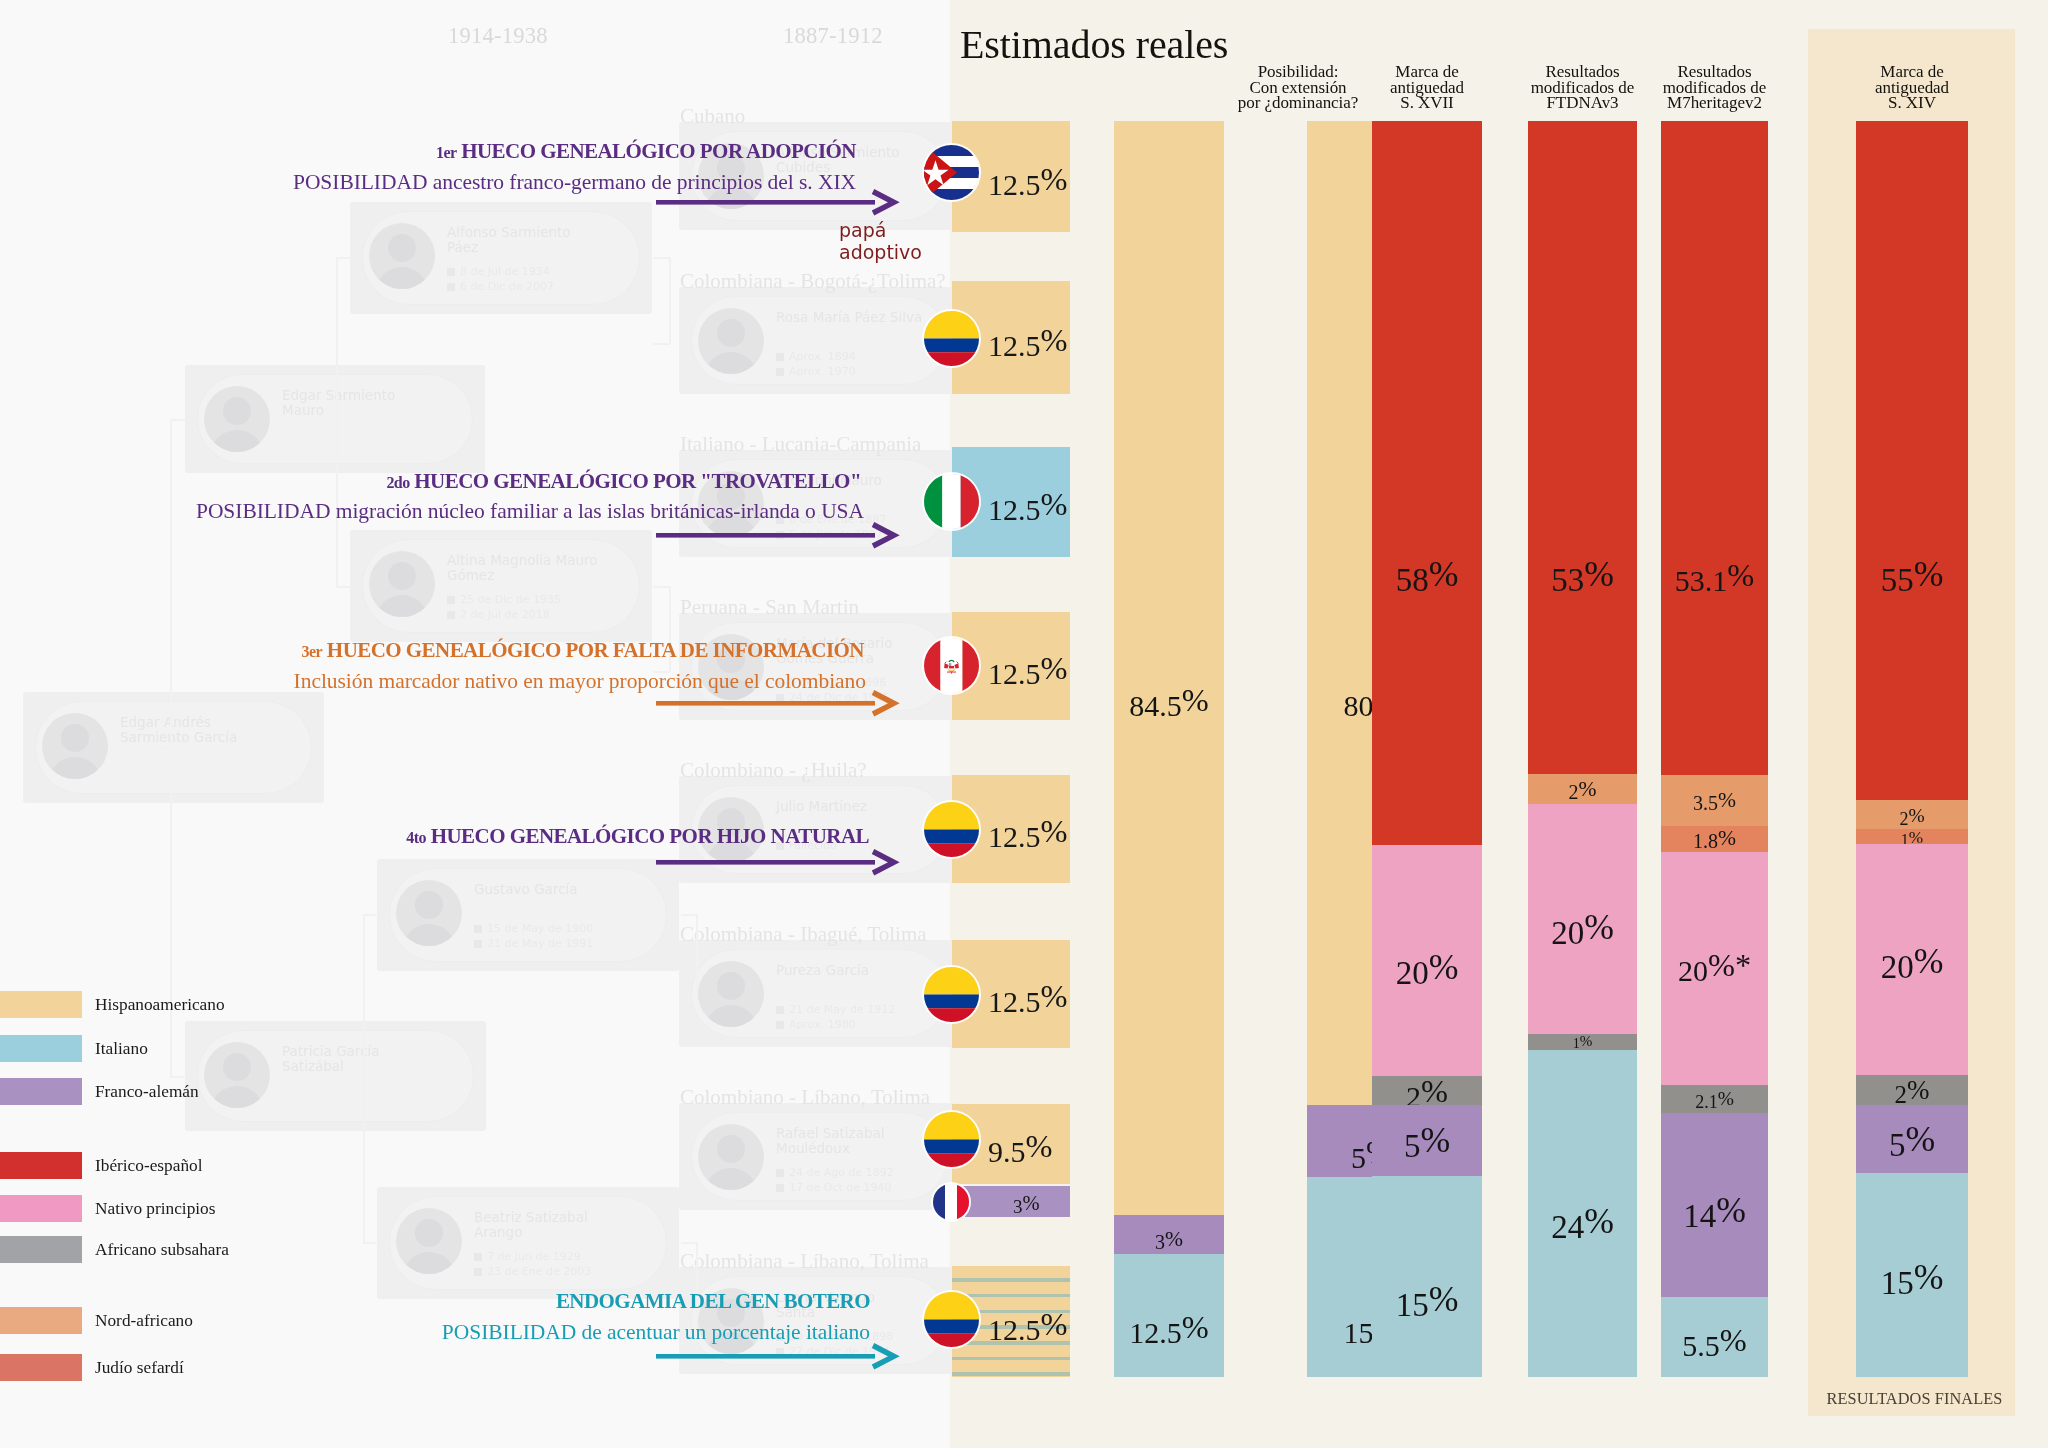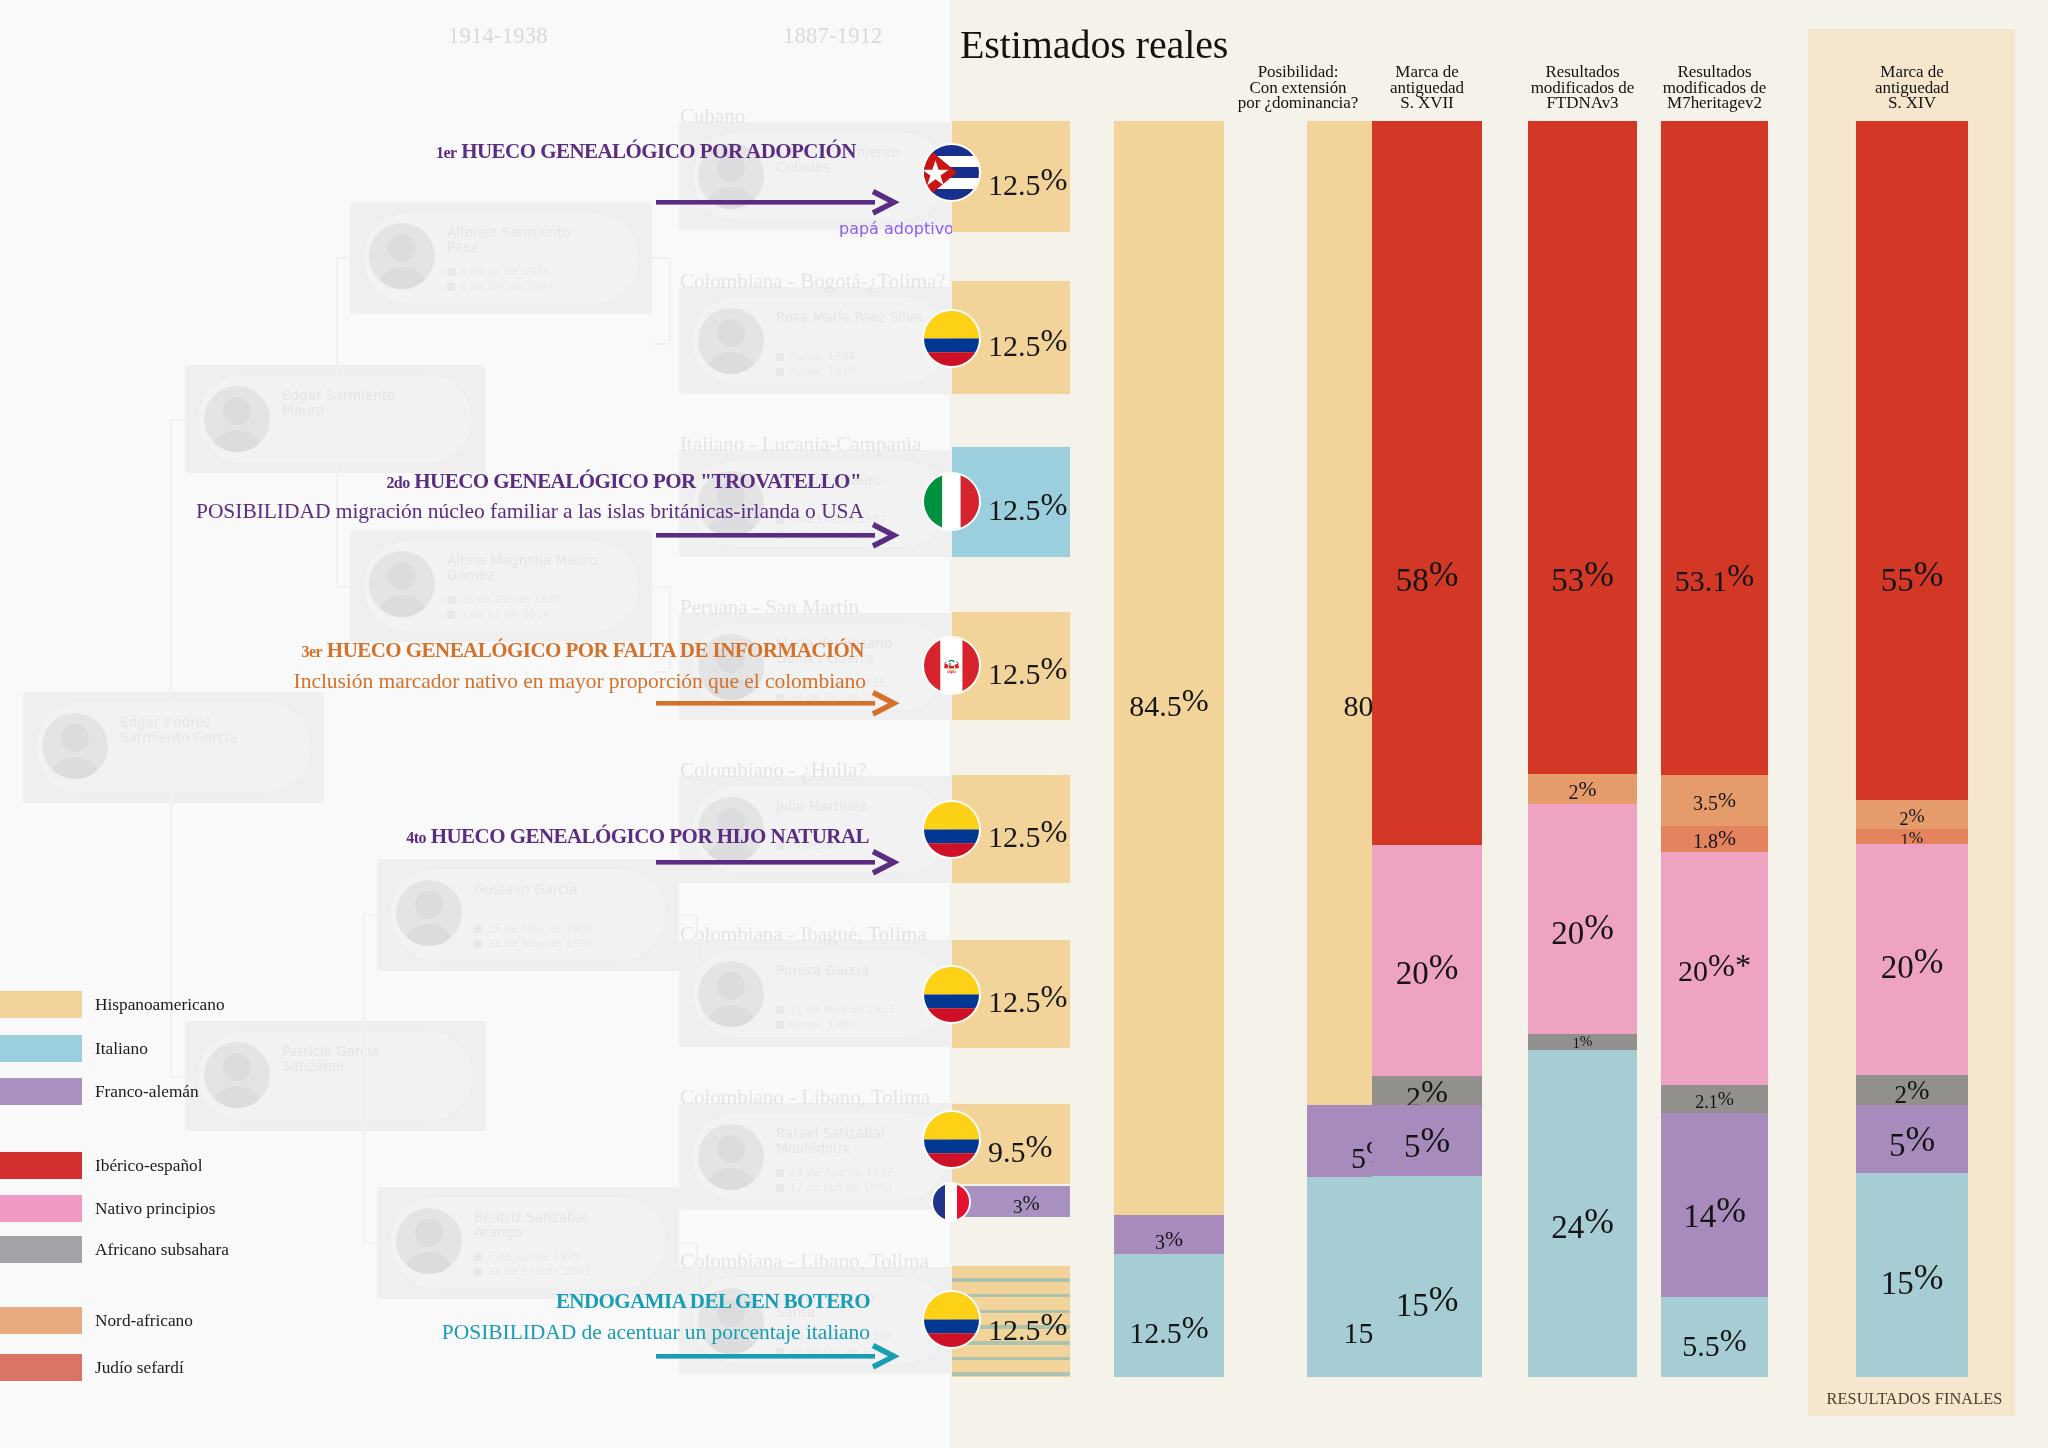--- a/index.html
+++ b/index.html
@@ -32,21 +32,21 @@
   .gphoto{position:absolute;left:19px;top:21px;width:66px;height:66px;border-radius:50%;
           background:#e4e4e5;overflow:hidden;}
   .gname{position:absolute;left:97px;top:23px;font-family:"DejaVu Sans",sans-serif;
          font-size:13.5px;color:#e5e5e7;line-height:15px;font-weight:400;}
   .gdates{position:absolute;left:97px;top:62px;font-family:"DejaVu Sans",sans-serif;
           font-size:11px;color:#e9e9eb;line-height:15px;}
   .gdates i{display:inline-block;width:8px;height:8px;background:#e8e8ea;margin-right:5px;
             vertical-align:-1px;}
   .gorigin{position:absolute;font-family:"Liberation Serif",serif;font-size:21px;color:#e4e4e6;
            white-space:nowrap;}
-  .gnote{position:absolute;font-family:"DejaVu Sans",sans-serif;font-size:16px;color:#8b5cf6;}
+  .gnote{position:absolute;font-family:"DejaVu Sans",sans-serif;font-size:19px;color:#7f1d1d;}
   .gline{position:absolute;background:#f1f1f2;}
 
   
   .datehdr{font-family:"Liberation Serif",serif;font-size:22.6px;color:#d9d9dc;
            letter-spacing:0.2px;line-height:1;}
 
   
   .anno-title{position:absolute;font-family:"Liberation Serif",serif;font-weight:bold;
               font-size:21px;letter-spacing:-0.55px;white-space:nowrap;line-height:1;}
   .anno-sub{position:absolute;font-family:"Liberation Serif",serif;font-size:21.5px;
@@ -303,20 +303,21 @@
     </div>
 
 
   <div class="abs datehdr" style="left:448px;top:25px;">1914-1938</div>
   <div class="abs datehdr" style="left:783px;top:25px;">1887-1912</div>
 
   <div class="abs" id="maintitle">Estimados reales</div>
 
   <div class="abs" id="annolayer" style="left:0;top:0;width:960px;height:1448px;">
       <div class="anno-title" style="color: rgb(91, 45, 130); right: 104px; top: 141px;"><span style="font-size: 16px; margin-top: 32px;">1er</span> <span>HUECO GENEALÓGICO POR ADOPCIÓN</span></div>
+      <div class="anno-sub" style="color: rgb(91, 45, 130); right: 104px; top: 172px;">POSIBILIDAD ancestro franco-germano de principios del s. XIX</div>
       <div class="anno-arrow" style="left: 656px; top: 190px; width: 241px;">
         <svg width="241" height="24" viewBox="0 0 241 24">
           <rect x="0" y="10" width="219" height="4.6" fill="#5b2d82"></rect>
           <path d="M217 1.5 L237.8 12.3 L217 23" fill="none" stroke="#5b2d82" stroke-width="5.4" stroke-linecap="butt" stroke-linejoin="miter"></path>
         </svg>
       </div>
       <div class="anno-title" style="color: rgb(91, 45, 130); right: 99px; top: 471px;"><span style="font-size: 16px;">2do</span> <span>HUECO GENEALÓGICO POR  "TROVATELLO"</span></div>
       <div class="anno-sub" style="color: rgb(91, 45, 130); right: 96px; top: 501px;">POSIBILIDAD migración núcleo familiar a las islas británicas-irlanda o USA</div>
       <div class="anno-arrow" style="left: 656px; top: 523px; width: 241px;">
         <svg width="241" height="24" viewBox="0 0 241 24">

